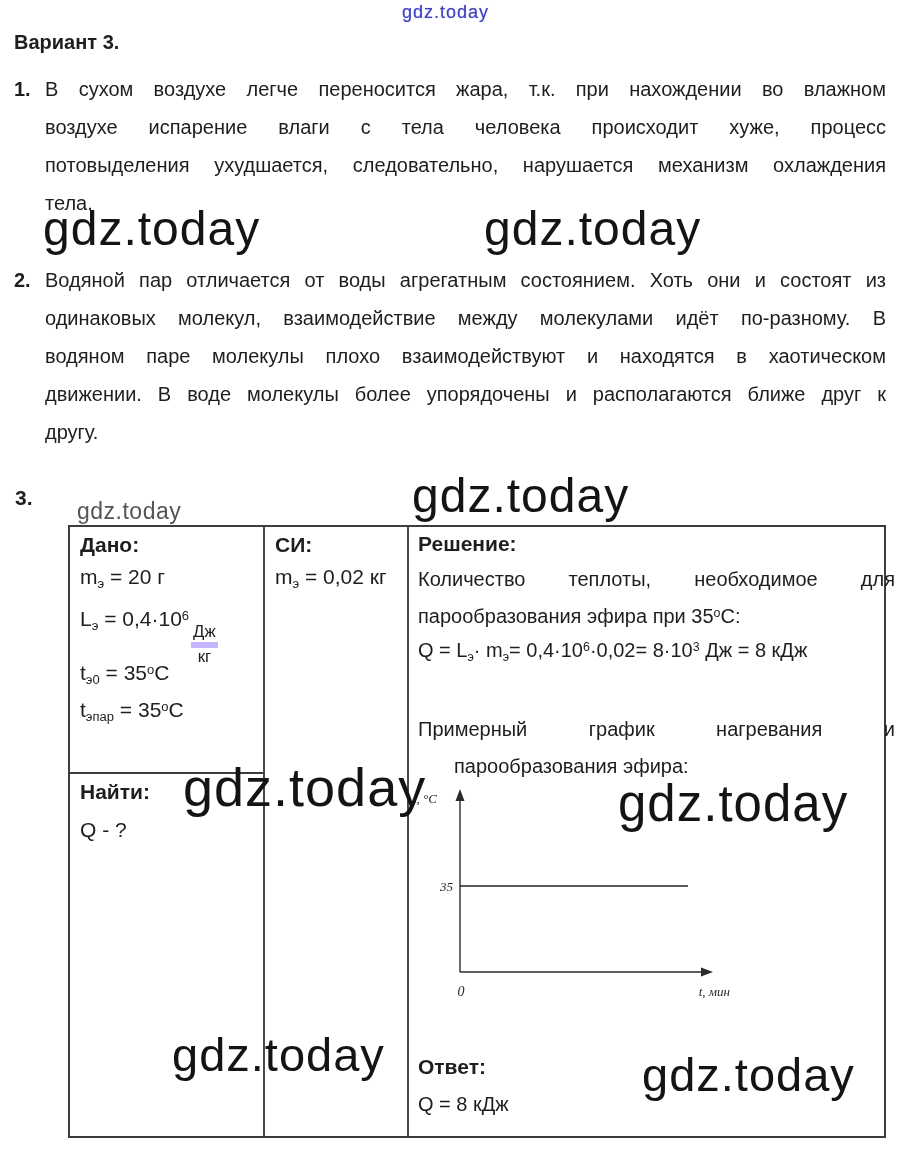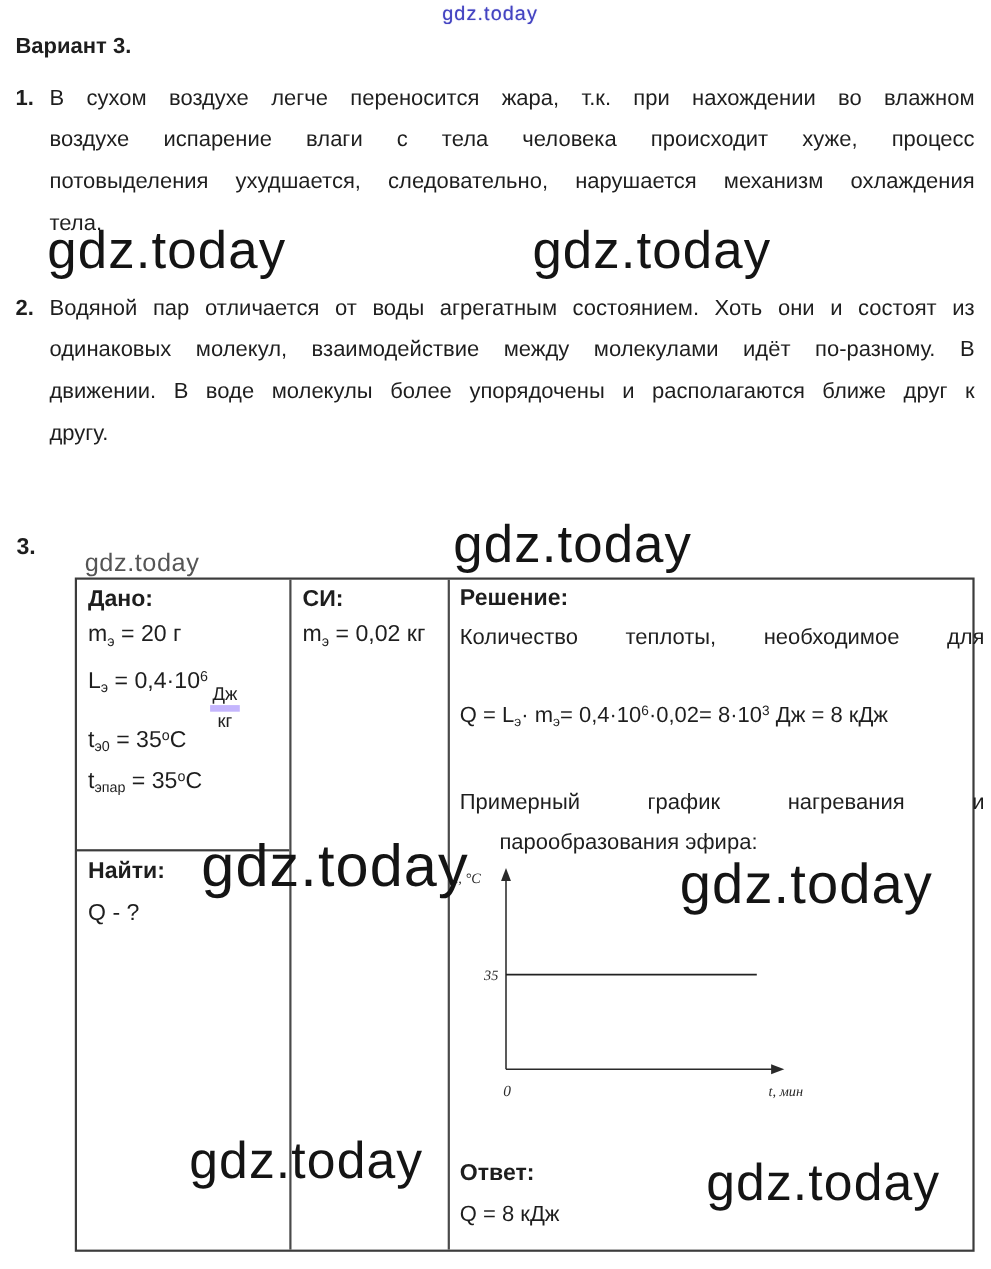--- a/index.html
+++ b/index.html
@@ -63,20 +63,21 @@
 </div>
 
 <div class="wm" style="left:43px; top:205px; font-size:48px;">gdz.today</div>
 <div class="wm" style="left:484px; top:205px; font-size:48px;">gdz.today</div>
 
 <div class="para" style="left:14px; top:261px;">
   <div class="pnum">2.</div>
   <div class="ptext">
     <div class="jline">Водяной пар отличается от воды агрегатным состоянием. Хоть они и состоят из</div>
     <div class="jline">одинаковых молекул, взаимодействие между молекулами идёт по-разному. В</div>
+    <div class="jline">водяном паре молекулы плохо взаимодействуют и находятся в хаотическом</div>
     <div class="jline">движении. В воде молекулы более упорядочены и располагаются ближе друг к</div>
     <div class="lline">другу.</div>
   </div>
 </div>
 
 <div class="abs" style="left:15px; top:486px; font-weight:bold; font-size:21px;">3.</div>
 
 <div class="wm wm-small" style="left:77px; top:500px;">gdz.today</div>
 <div class="wm" style="left:412px; top:472px; font-size:48px;">gdz.today</div>
 
@@ -97,20 +98,21 @@
   </div>
 
   <div class="tcol col2">
     <div class="abs cell-h" style="left:10px; top:6px;">СИ:</div>
     <div class="abs formula" style="left:10px; top:38px;"><span>m</span><sub>э</sub><span> = 0,02 кг</span></div>
   </div>
 
   <div class="tcol col3">
     <div class="abs cell-h" style="left:9px; top:5px;">Решение:</div>
     <div class="abs sol-line sol-just" style="left:9px; top:40px;">Количество теплоты, необходимое для</div>
+    <div class="abs sol-line" style="left:9px; top:77px;"><span>парообразования эфира при 35</span><sup>o</sup><span>С:</span></div>
     <div class="abs formula" style="left:9px; top:112px; font-size:20px;"><span>Q = L</span><sub>э</sub><span>· m</span><sub>э</sub><span>= 0,4·10</span><sup>6</sup><span>·0,02= 8·10</span><sup>3</sup><span> Дж = 8 кДж</span></div>
     <div class="abs sol-line sol-just" style="left:9px; top:190px;">Примерный график нагревания и</div>
     <div class="abs sol-line" style="left:9px; top:227px;margin-left:36px;">парообразования эфира:</div>
 
     <svg class="abs" style="left:2px; top:259px;" width="322" height="222" viewBox="0 0 322 222">
       <line x1="49" y1="12" x2="49" y2="186" stroke="#2a2a2a" stroke-width="1.4"></line>
       <polygon points="49,3 44.5,15 53.5,15" fill="#2a2a2a"></polygon>
       <line x1="49" y1="186" x2="293" y2="186" stroke="#2a2a2a" stroke-width="1.4"></line>
       <polygon points="302,186 290,181.5 290,190.5" fill="#2a2a2a"></polygon>
       <line x1="49" y1="100" x2="277" y2="100" stroke="#222222" stroke-width="1.6"></line>

